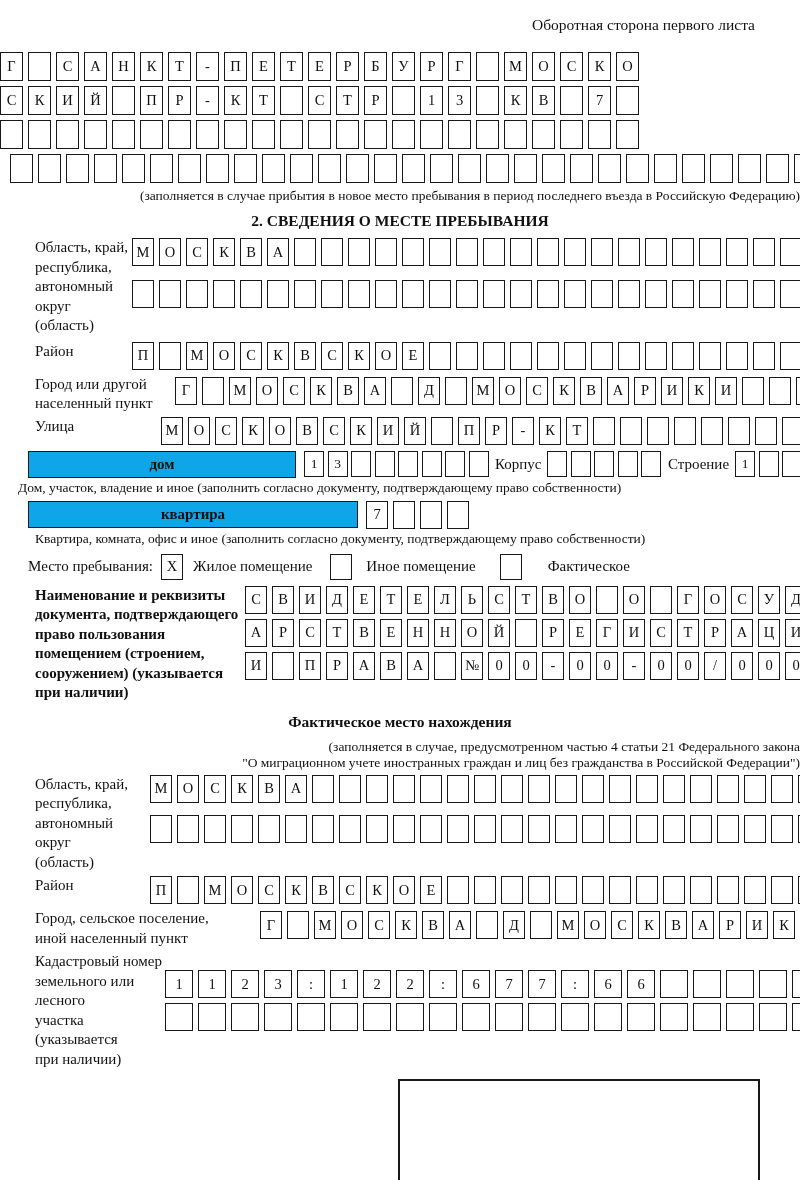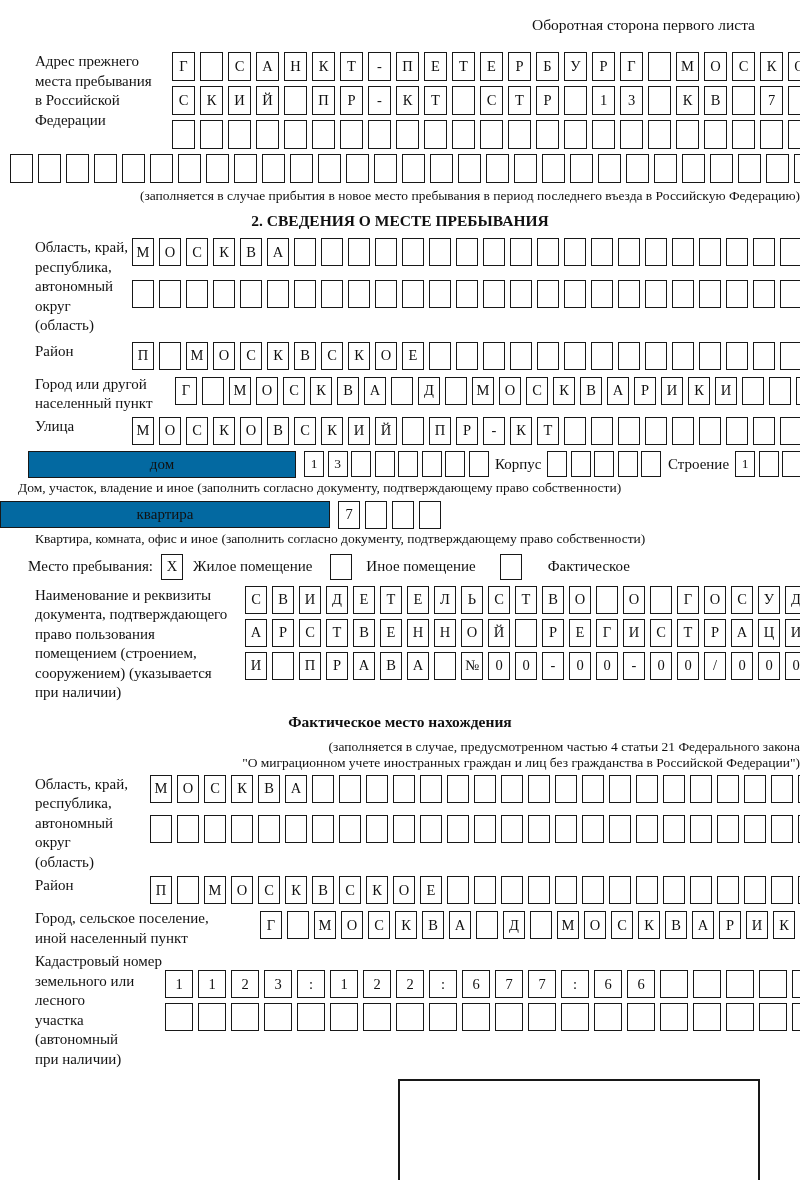--- a/index.html
+++ b/index.html
@@ -22,21 +22,21 @@
   .mb5{margin-bottom:5px;}
   .g-addr .cell{width:21px;height:27px;}
   .g-wide .cell{width:26px;}
   .g-small .cell{width:18px;height:24px;margin-right:3.5px;font-size:13.5px;}
   .note{font-size:13.5px;}
   .note-center{text-align:right;}
   .title{font-weight:bold;text-align:center;font-size:15.5px;}
   .bigbox{
     border:1.7px solid #181818;height:27px;box-sizing:border-box;
     display:flex;align-items:center;justify-content:center;
-    font-size:15px;flex:0 0 auto;background:#0369a1;
+    font-size:15px;flex:0 0 auto;background:#0ea5e9;font-weight:bold;
   }
   .inline-lbl{font-size:15px;line-height:27px;flex:0 0 auto;}
   .chk{
     flex:0 0 auto;width:20px;height:24px;border:1.7px solid #181818;
     display:flex;align-items:center;justify-content:center;
     font-size:14.5px;background:#fff;
   }
   .stay-row{display:flex;align-items:center;padding-left:28px;font-size:15px;}
   .stamp{
     width:362px;height:178px;border:2px solid #181818;
@@ -44,24 +44,20 @@
   }
 </style>
 </head>
 <body>
 
 <div class="page">
 
   <div class="hdr">Оборотная сторона первого листа</div>
 
   <div class="row">
-    <div class="lbl" style="width:172px;">Адрес прежнего
-места пребывания
-в Российской
-Федерации</div>
     <div>
       <div class="grid g-addr mb5">
           <div class="cell">Г</div>
           <div class="cell"></div>
           <div class="cell">С</div>
           <div class="cell">А</div>
           <div class="cell">Н</div>
           <div class="cell">К</div>
           <div class="cell">Т</div>
           <div class="cell">-</div>
@@ -286,21 +282,21 @@
         <div class="cell">Р</div>
         <div class="cell">И</div>
         <div class="cell">К</div>
         <div class="cell">И</div>
         <div class="cell"></div>
         <div class="cell"></div>
         <div class="cell"></div>
       </div>
   </div>
 
-  <div class="row" style="margin-top:3px;">
+  <div class="row" style="margin-top:3px;gap:29px;">
     <div class="lbl" style="width:132px;">Улица</div>
     <div class="grid">
         <div class="cell">М</div>
         <div class="cell">О</div>
         <div class="cell">С</div>
         <div class="cell">К</div>
         <div class="cell">О</div>
         <div class="cell">В</div>
         <div class="cell">С</div>
         <div class="cell">К</div>
@@ -346,21 +342,21 @@
       </div>
     <div class="inline-lbl" style="margin:0 6px 0 3px;">Строение</div>
     <div class="grid g-small">
         <div class="cell">1</div>
         <div class="cell"></div>
         <div class="cell"></div>
       </div>
   </div>
   <div class="note" style="padding-left:18px;margin-top:2px;">Дом, участок, владение и иное (заполнить согласно документу, подтверждающему право собственности)</div>
 
-  <div class="row" style="margin-top:5px;">
+  <div class="row" style="margin-top:5px;margin-left:28px;">
     <div class="bigbox" style="width:330px;margin-right:8px;">квартира</div>
     <div class="grid">
         <div class="cell">7</div>
         <div class="cell"></div>
         <div class="cell"></div>
         <div class="cell"></div>
       </div>
   </div>
   <div class="note" style="padding-left:35px;margin-top:2px;">Квартира, комната, офис и иное (заполнить согласно документу, подтверждающему право собственности)</div>
 
@@ -368,21 +364,21 @@
     <span>Место пребывания:</span>
     <span class="chk" style="margin-left:8px;">X</span>
     <span style="margin-left:10px;">Жилое помещение</span>
     <span class="chk" style="margin-left:18px;"></span>
     <span style="margin-left:14px;">Иное помещение</span>
     <span class="chk" style="margin-left:24px;"></span>
     <span style="margin-left:26px;">Фактическое</span>
   </div>
 
   <div class="row" style="margin-top:6px;">
-    <div class="lbl" style="width:245px;">Наименование и реквизиты
+    <div class="lbl" style="width:245px;font-weight:bold;">Наименование и реквизиты
 документа, подтверждающего
 право пользования
 помещением (строением,
 сооружением) (указывается
 при наличии)</div>
     <div>
       <div class="grid mb5">
           <div class="cell">С</div>
           <div class="cell">В</div>
           <div class="cell">И</div>
@@ -577,21 +573,21 @@
         <div class="cell">И</div>
         <div class="cell">К</div>
         <div class="cell">И</div>
         <div class="cell"></div>
       </div>
   </div>
 
   <div class="row" style="margin-top:4px;">
     <div class="lbl" style="width:165px;">Кадастровый номер
 земельного или лесного
-участка (автономный
+участка (указывается
 при наличии)</div>
     <div style="margin-top:18px;">
       <div class="grid g-wide mb5">
           <div class="cell">1</div>
           <div class="cell">1</div>
           <div class="cell">2</div>
           <div class="cell">3</div>
           <div class="cell">:</div>
           <div class="cell">1</div>
           <div class="cell">2</div>

